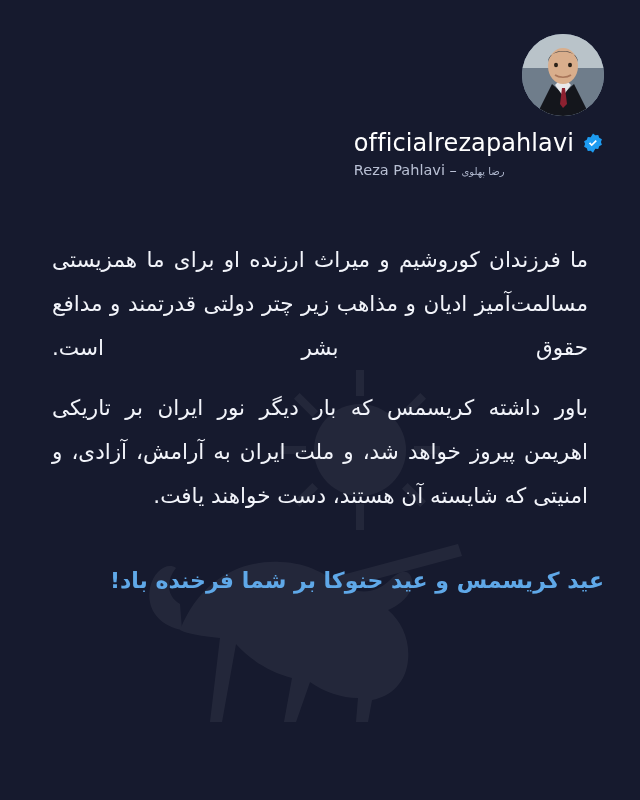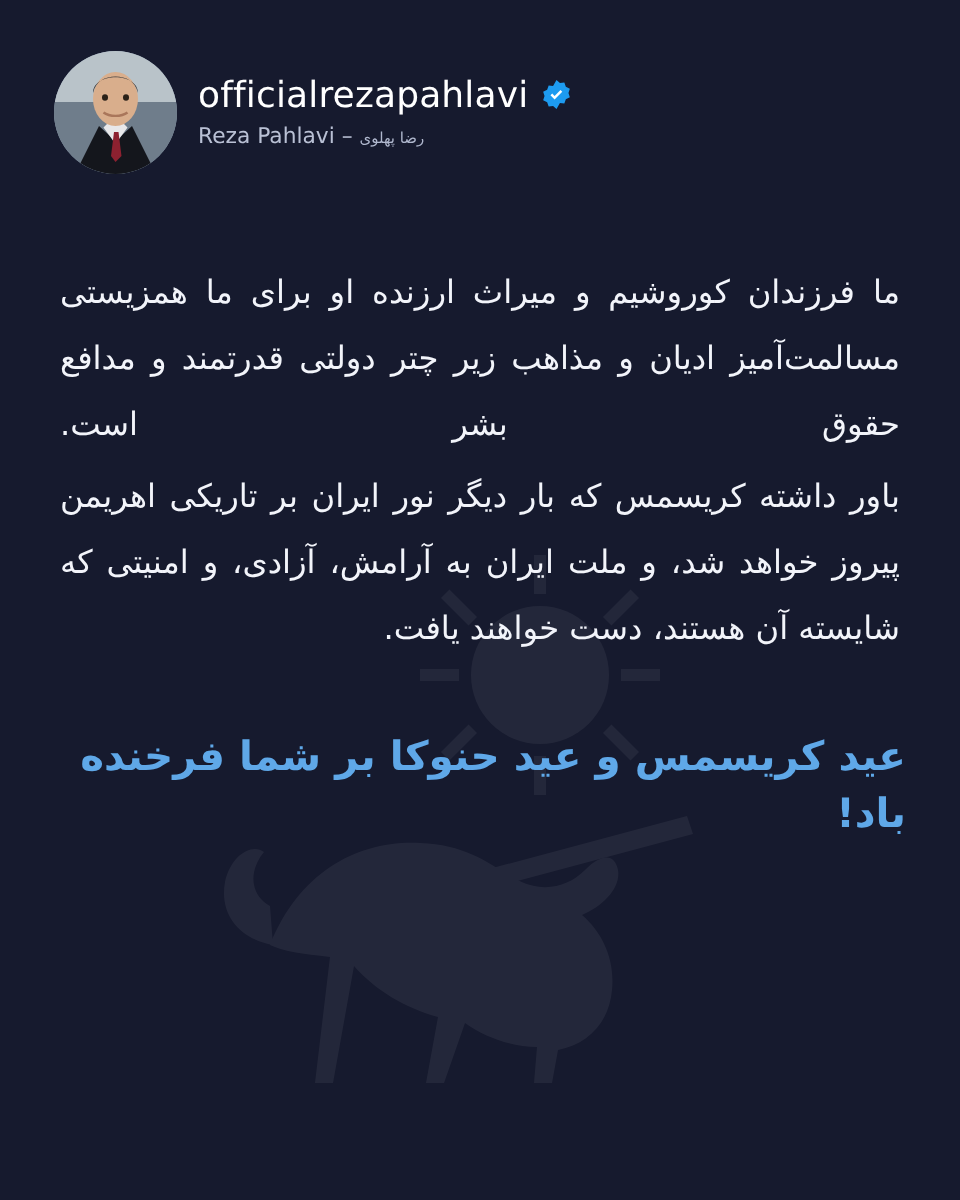--- a/index.html
+++ b/index.html
@@ -30,22 +30,23 @@
 
   .card {
     position: relative;
     z-index: 1;
     padding: 34px 36px 0 36px;
     box-sizing: border-box;
   }
 
   .profile {
     display: flex;
-    align-items: center;
+    align-items: flex-end;
     gap: 14px;
+    flex-direction: column;
   }
   .avatar {
     width: 82px;
     height: 82px;
     border-radius: 50%;
     overflow: hidden;
     flex: 0 0 auto;
     background: #2a3050;
     position: relative;
   }
@@ -90,35 +91,35 @@
     margin-top: 58px;
     direction: rtl;
     text-align: justify;
     text-align-last: justify;
     color: #f2f4fa;
     font-size: 21.5px;
     line-height: 44px;
     letter-spacing: 0.2px;
   }
   .para {
-    margin: 4px;
+    margin: 16px;
     direction: rtl;
     text-align: justify;
     text-align-last: justify;
   }
   .para.last-line-right {
     text-align-last: right;
   }
 
   .greeting {
     margin-top: 44px;
     direction: rtl;
     text-align: right;
     color: #5fa8e8;
-    font-size: 27px;
+    font-size: 22px;
     line-height: 38px;
     font-weight: 700;
   }
 </style>
 </head>
 <body>
 
 <div class="watermark">
   <svg viewBox="0 0 420 440" width="420" height="440" xmlns="http://www.w3.org/2000/svg" aria-hidden="true">
     <g fill="#ffffff">

